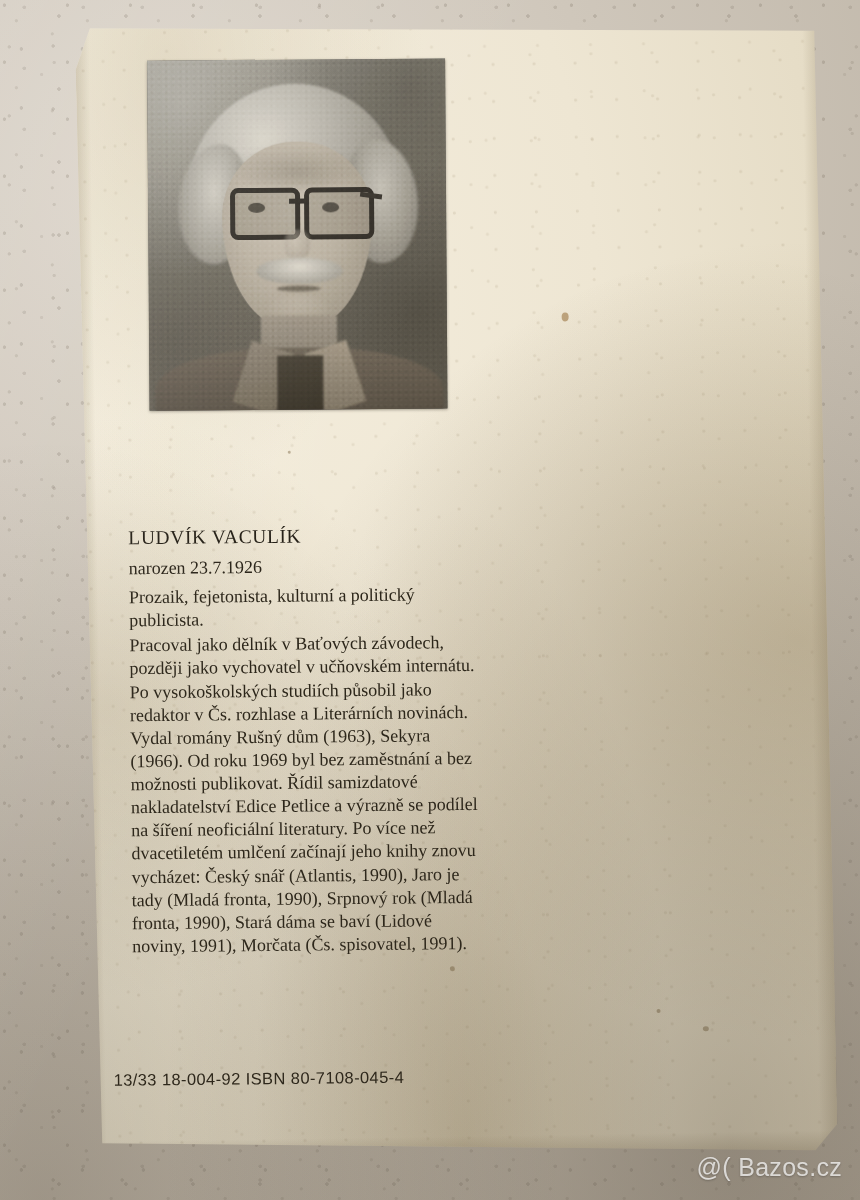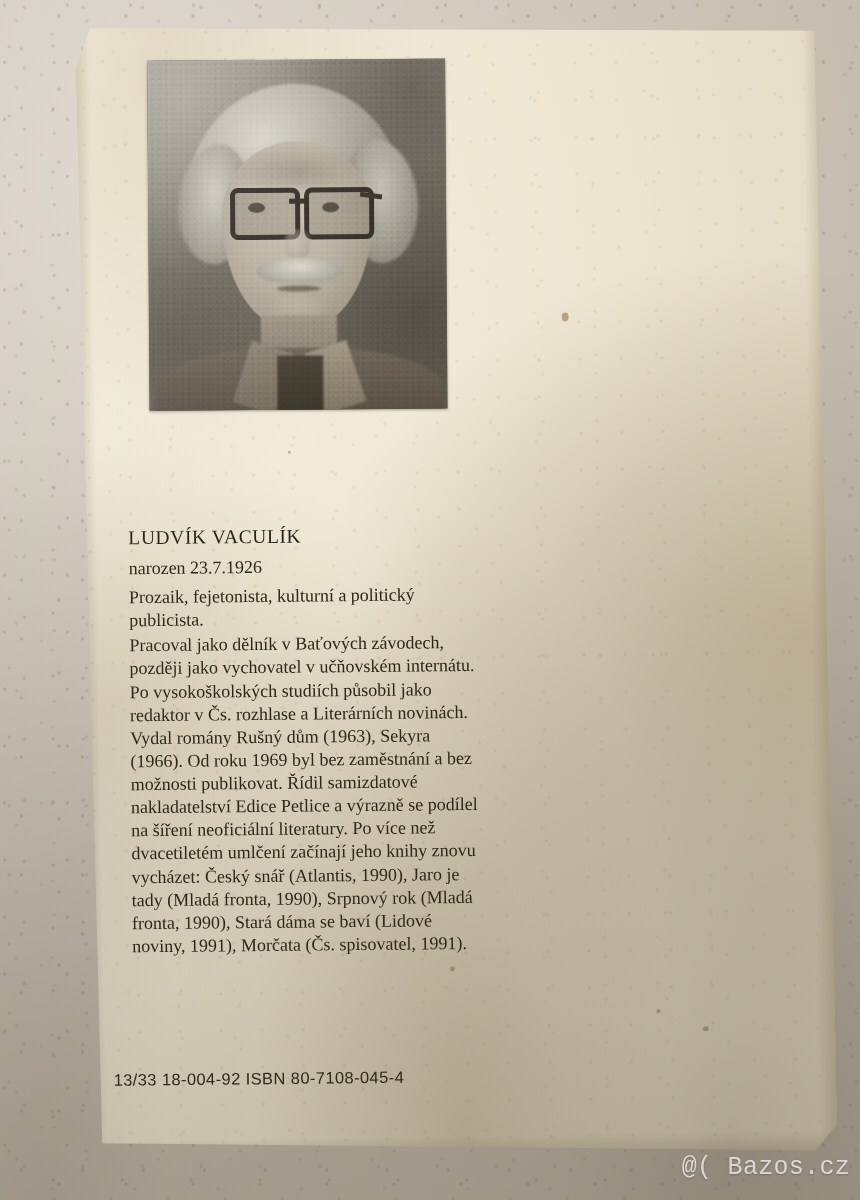--- a/index.html
+++ b/index.html
@@ -307,23 +307,23 @@
     background:
       linear-gradient(90deg, rgba(120,104,74,.22) 0px, rgba(120,104,74,0) 14px),
       linear-gradient(270deg, rgba(120,104,74,.25) 0px, rgba(120,104,74,0) 18px),
       linear-gradient(0deg, rgba(120,104,74,.28) 0px, rgba(120,104,74,0) 22px);
     pointer-events: none;
   }
 
   
   #watermark {
     position: absolute;
-    right: 10px;
+    right: 18px;
     bottom: 18px;
-    font-family: Liberation Mono, monospace;
+    font-family: Liberation Sans, sans-serif;
     font-size: 25px;
     color: rgba(255,255,255,.72);
     text-shadow: 0 1px 2px rgba(0,0,0,.25);
     letter-spacing: .3px;
     white-space: nowrap;
     margin-left: 11px;
   }
 </style>
 </head>
 <body>

